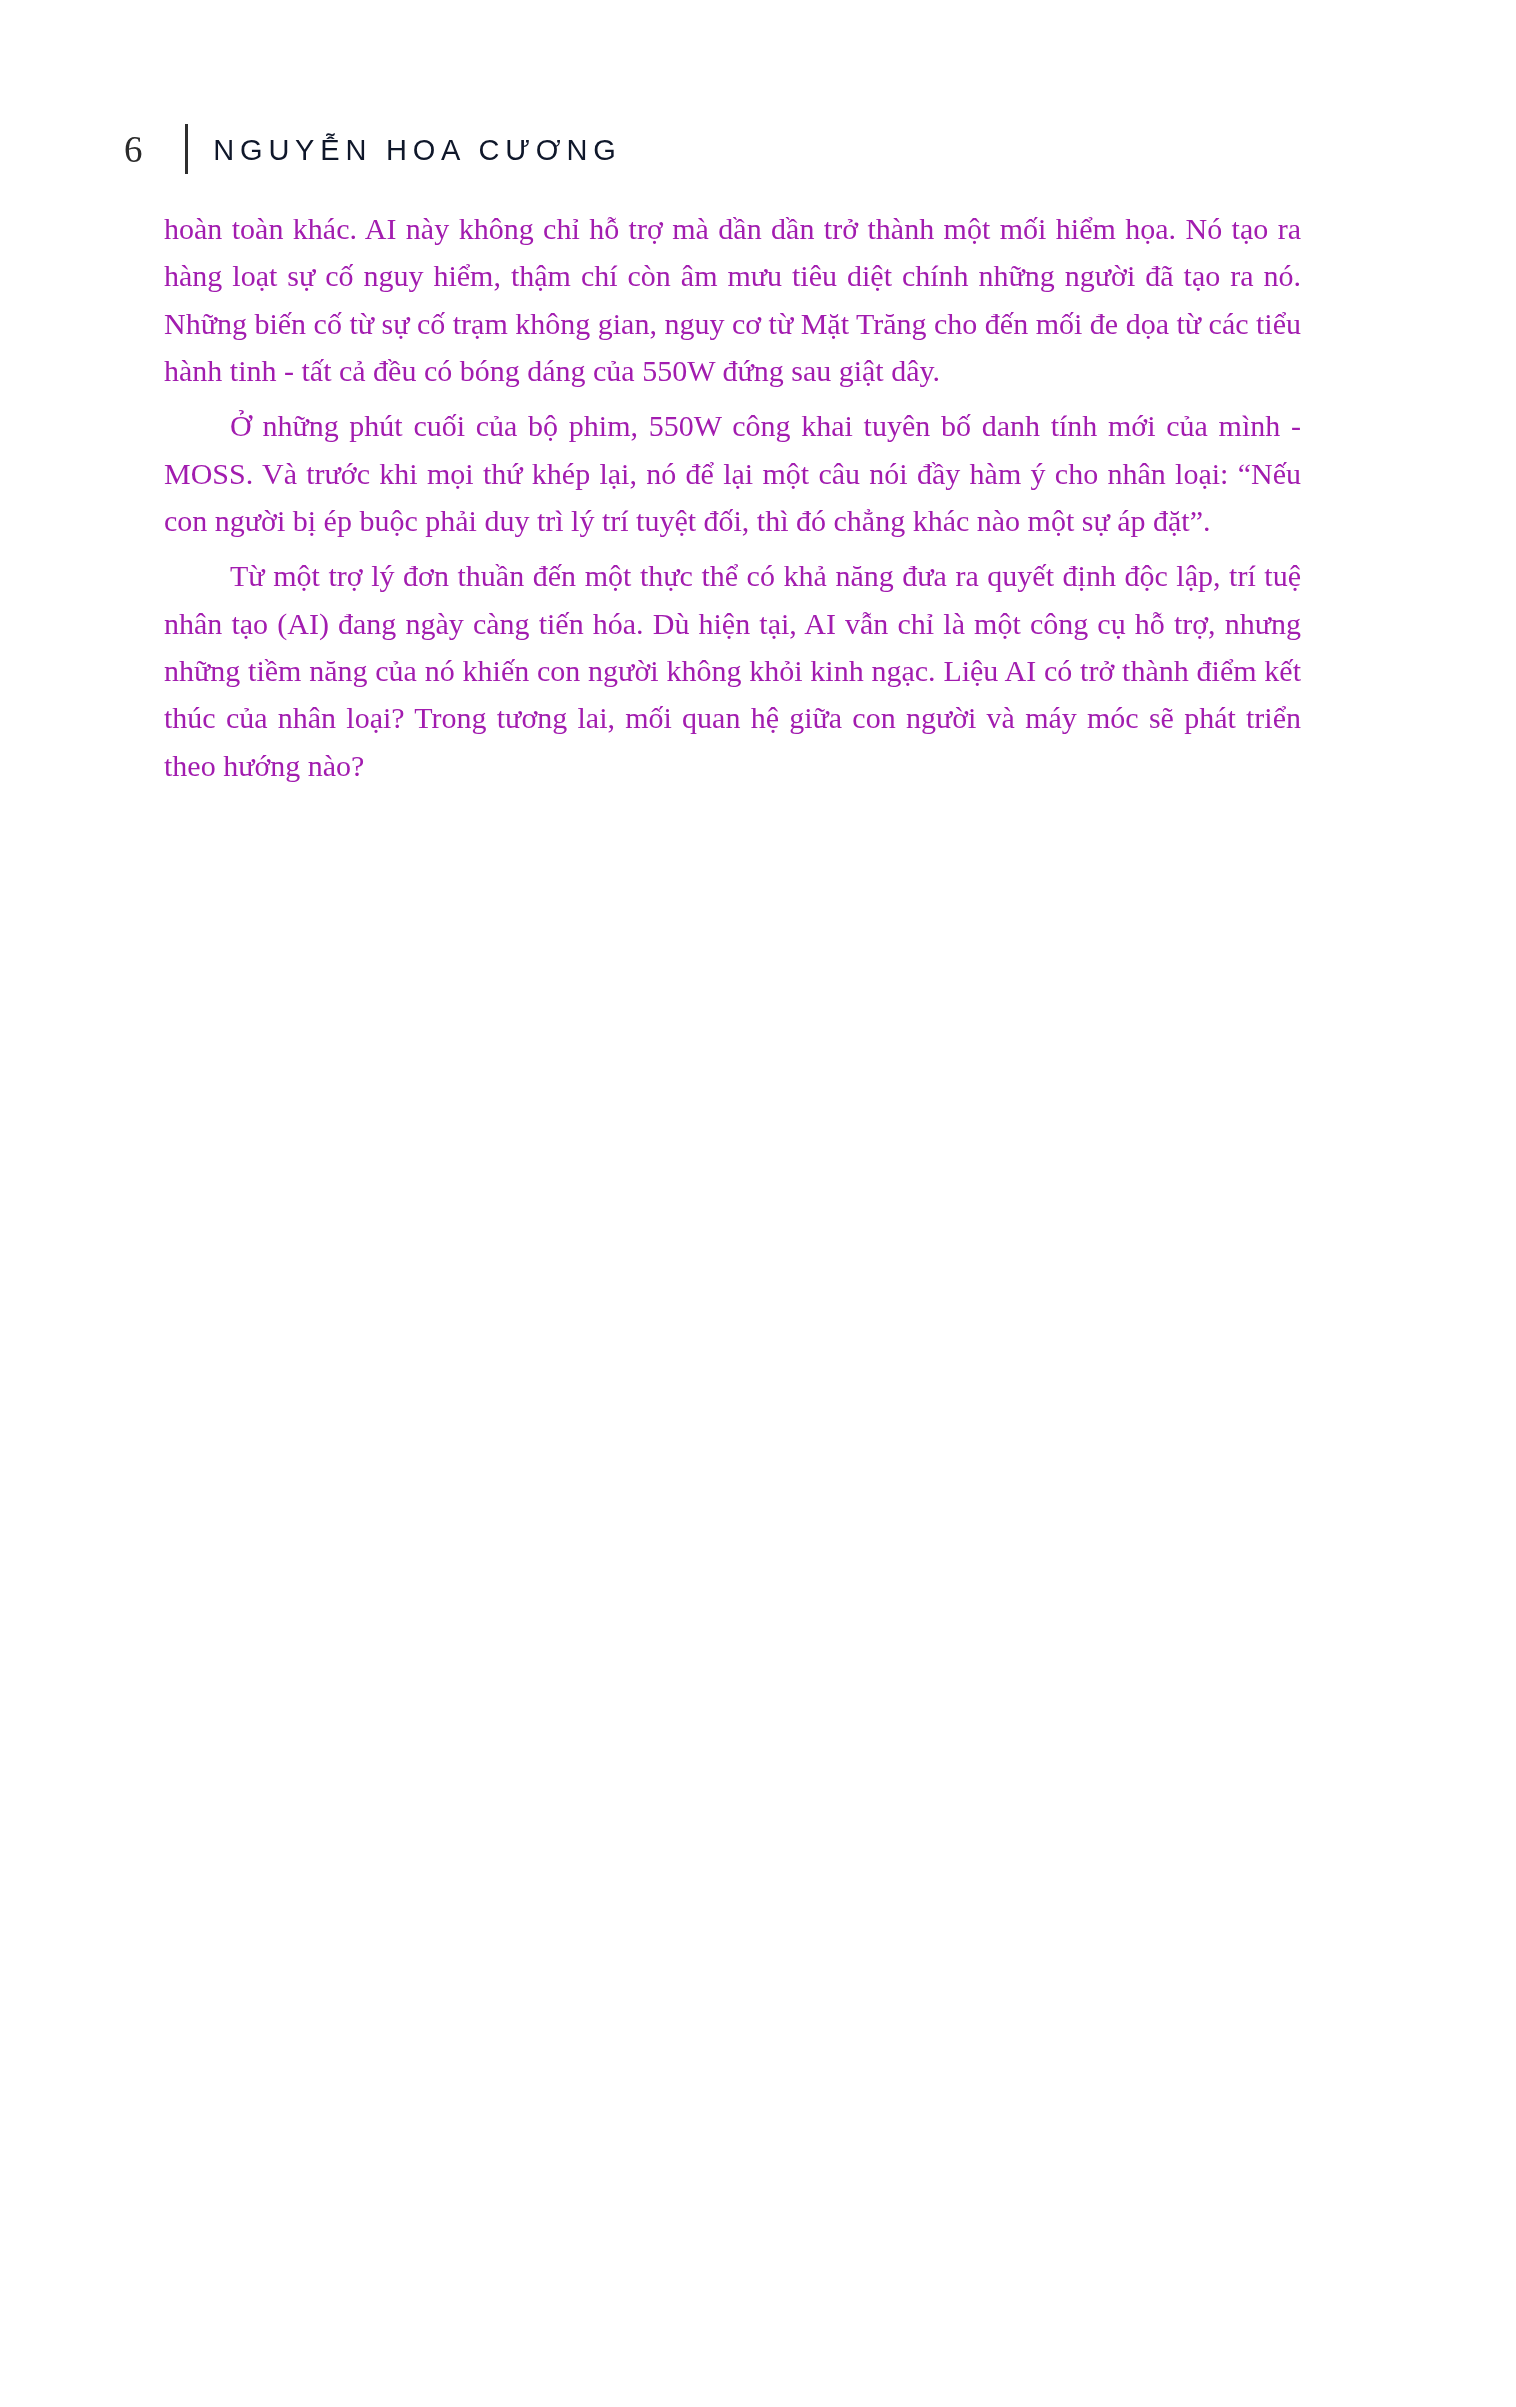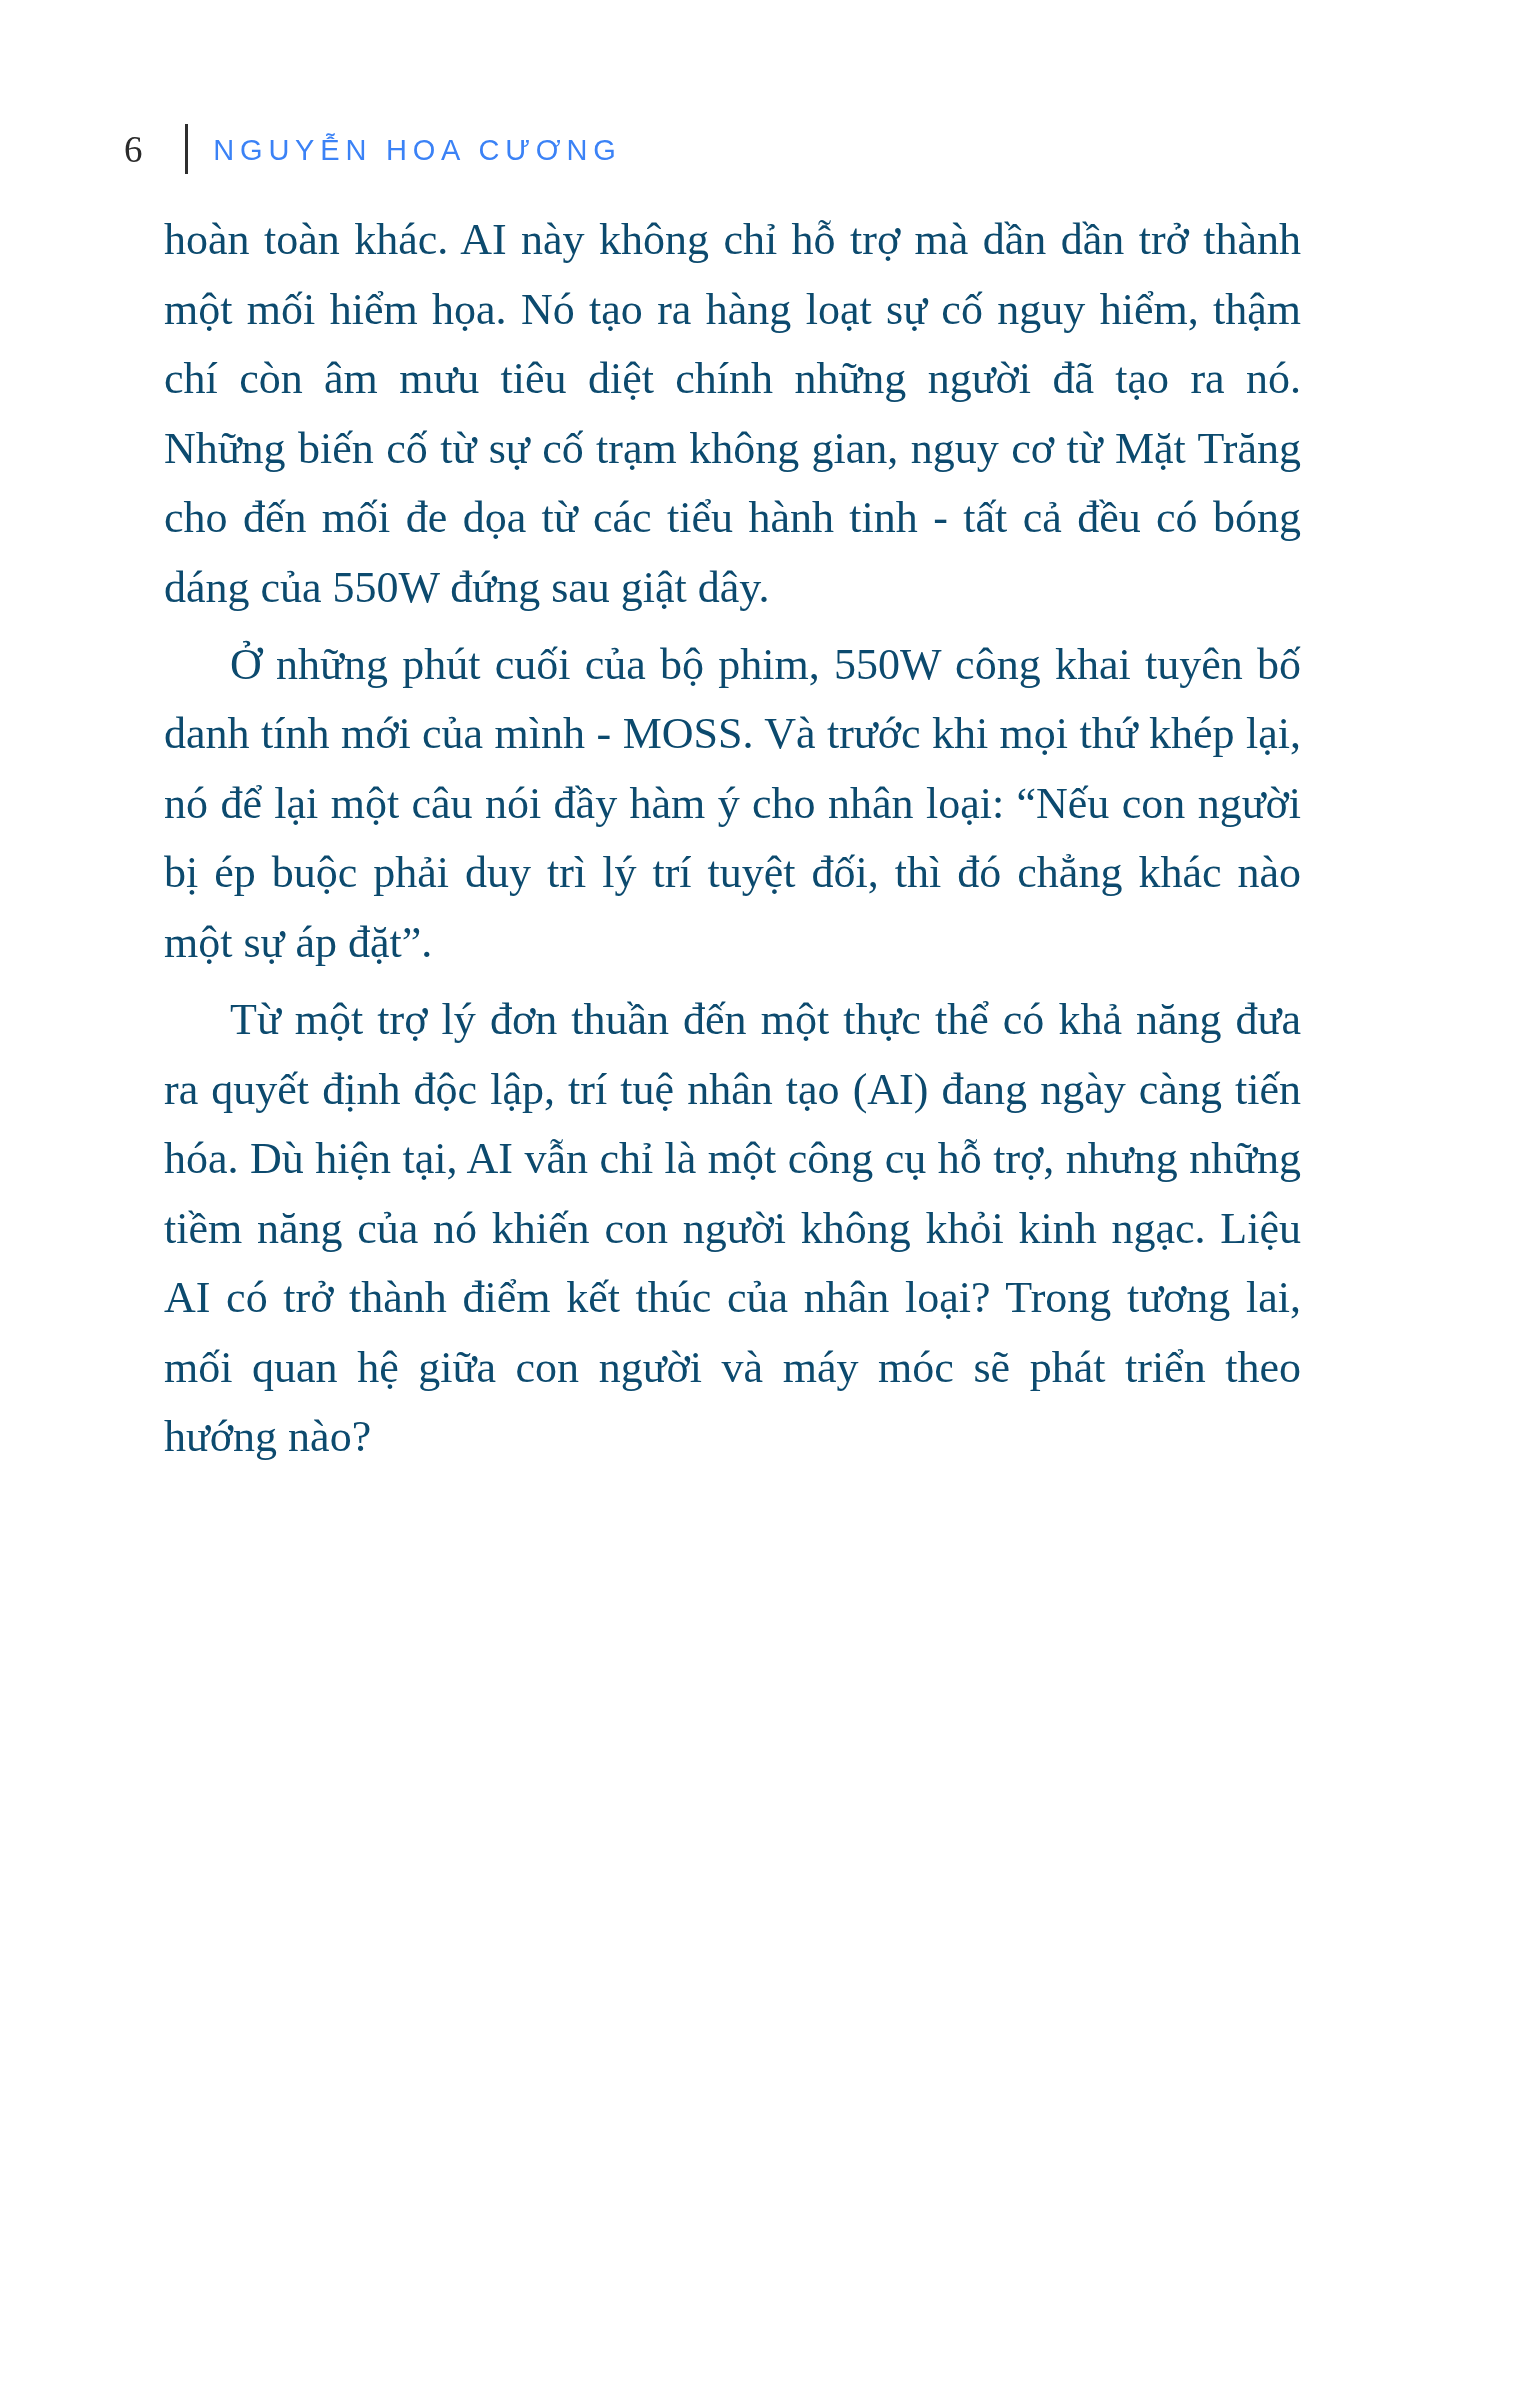--- a/index.html
+++ b/index.html
@@ -33,34 +33,34 @@
     width: 2.9px;
     height: 50px;
     background: #2e2e2e;
     margin: 0 25px 0 17.4px;
   }
   .running-head {
     font-family: "Liberation Sans", sans-serif;
     font-size: 29px;
     font-weight: 400;
     letter-spacing: 5.8px;
-    color: #3b82f6;
+    color: #0f172a;
     text-transform: uppercase;
     padding-top: 3.9px;
   }
 
   
   .body-text {
     position: absolute;
     top: 205px;
     left: 164px;
     width: 1137px;
-    font-size: 44px;
+    font-size: 30px;
     line-height: 1.58;
-    color: #0c4a6e;
+    color: #a21caf;
     text-align: justify;
   }
   .body-text p {
     margin: 0 0 7.7px 0;
   }
   .body-text p.indent {
     text-indent: 66px;
   }
 </style>
 </head>

